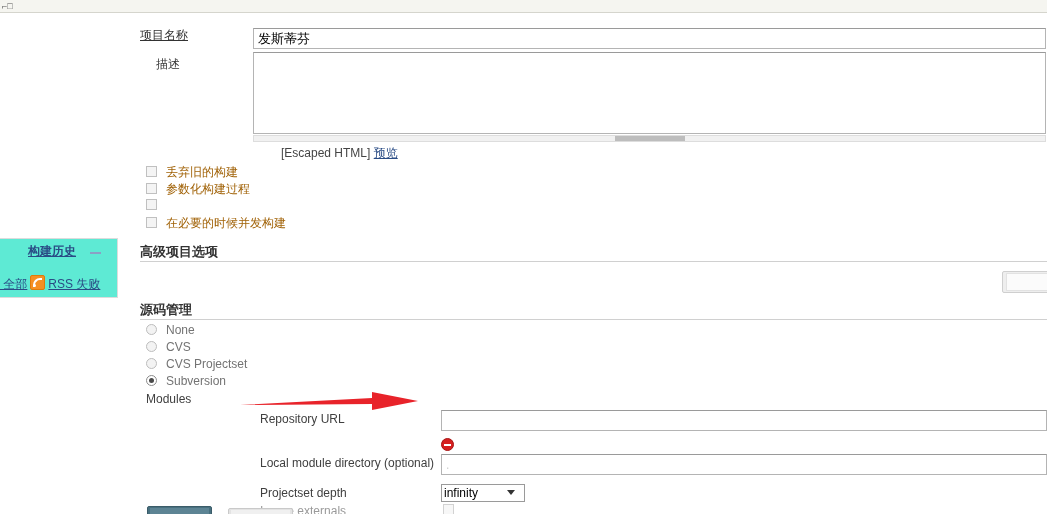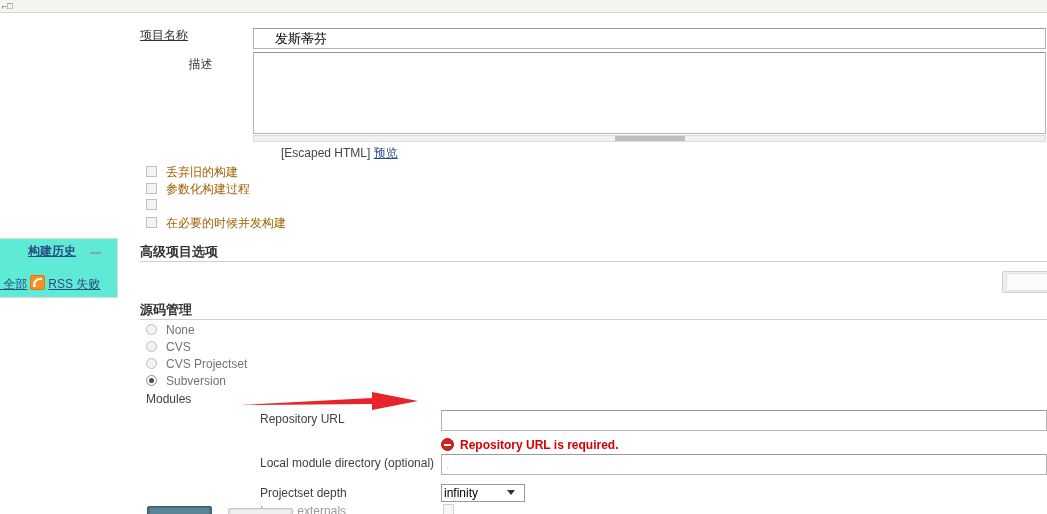--- a/index.html
+++ b/index.html
@@ -121,26 +121,26 @@
     position: absolute;
     left: 113px; top: 8px;
     width: 793px; height: 21px;
     box-sizing: border-box;
     border: 1px solid #b4b4b4;
     border-top-color: #9a9a9a;
     background: #ffffff;
     font-family: "Liberation Sans", sans-serif;
     font-size: 13px;
     color: #000;
-    padding: 2px 21px;
+    padding: 2px 4px;
     outline: none;
   }
 
   
-  #lbl-description { left: 8px; top: 36px; text-align: center; }
+  #lbl-description { left: 16px; top: 36px; }
   #textarea-description {
     position: absolute;
     left: 113px; top: 32px;
     width: 793px; height: 82px;
     box-sizing: border-box;
     border: 1px solid #b4b4b4;
     border-top-color: #9a9a9a;
     background: #ffffff;
     font-family: "Liberation Sans", sans-serif;
     font-size: 12px;
@@ -478,21 +478,21 @@
   <div class="radio-row" style="top:354px">
     <span class="radio-dot checked"></span><span class="radio-label">Subversion</span>
   </div>
 
   <div class="sub-label" style="left:6px; top:372px">Modules</div>
 
   <div class="sub-label" style="left:120px; top:392px">Repository URL</div>
   <input class="sub-input" style="left: 301px; top: 390px; width: 606px;" type="text" value="">
 
   <div id="error-row">
-    <span id="error-icon"></span><span id="error-text">Repository URL is required.</span>
+    <span id="error-icon"></span>
   </div>
   <div id="error-underline"></div>
 
   <div class="sub-label" style="left:120px; top:436px">Local module directory (optional)</div>
   <input class="sub-input" style="left: 301px; top: 434px; width: 606px; color: rgb(207, 207, 207);" type="text" value=".">
 
   <div class="sub-label" style="left:120px; top:466px">Projectset depth</div>
   <select id="select-repo-depth"><option value="infinity">infinity</option><option value="empty">empty</option><option value="files">files</option><option value="immediates">immediates</option><option value="unknown">unknown</option></select>
   <div id="select-arrow"></div>
 

